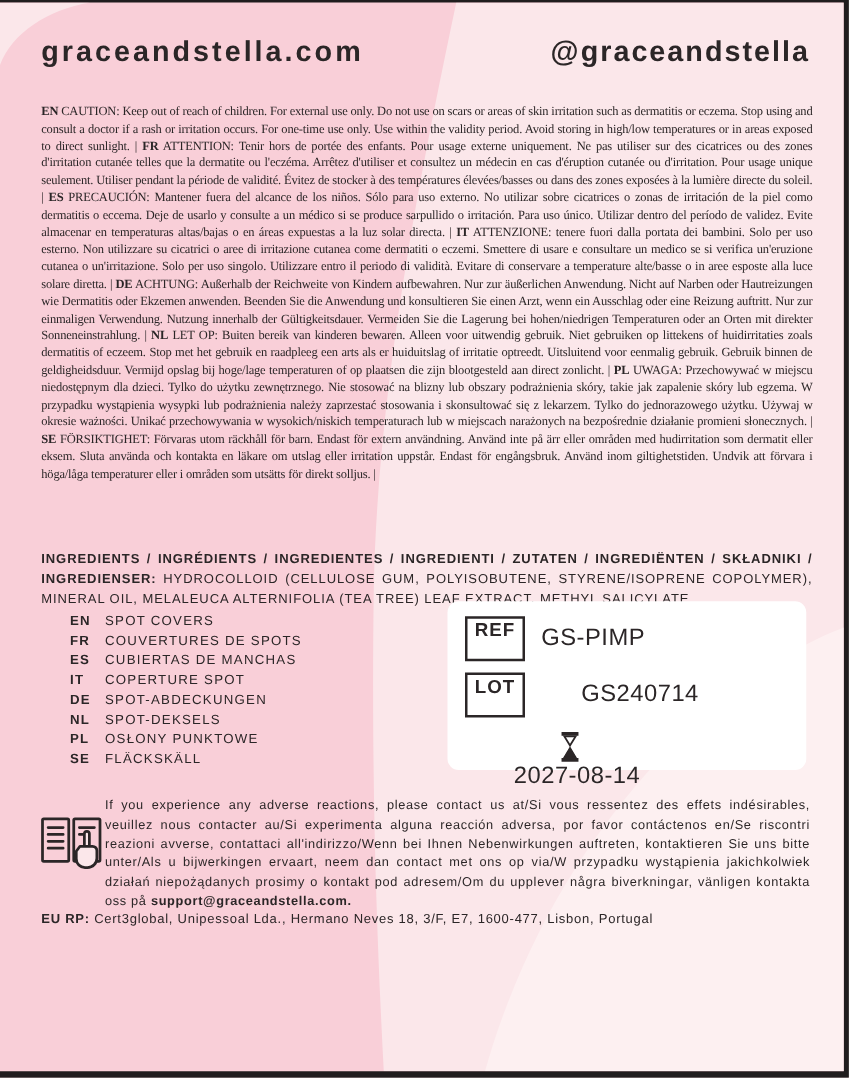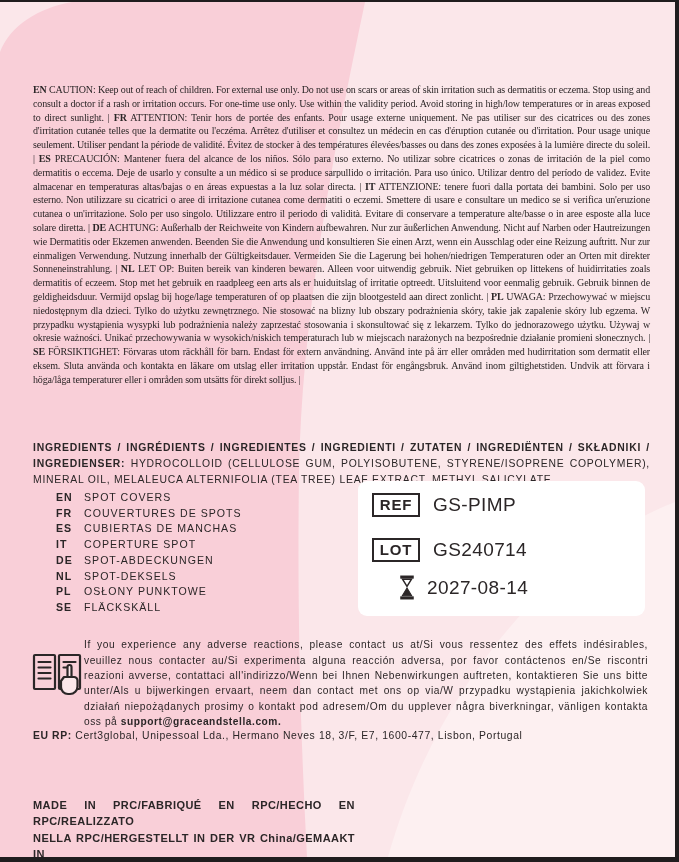--- a/index.html
+++ b/index.html
@@ -24,21 +24,21 @@
   .ingredients{left:33px;top:428px;width:617px;font-size:10.4px;line-height:16px;
                text-align:justify;letter-spacing:0.75px;}
   
   .prodlist{left:56px;top:488px;width:300px;font-size:10.6px;letter-spacing:1px;}
   .prow{display:flex;line-height:15.7px;}
   .pcode{font-weight:bold;width:28px;flex:0 0 28px;}
   
   .infobox{left:358px;top:479px;width:287px;height:135px;background:var(--box-bg);border-radius:9px;}
   .ibrow{position:absolute;left:14px;display:flex;align-items:center;}
   .tagbox{display:inline-block;border:2.2px solid var(--text);font-weight:bold;font-size:15px;
-          letter-spacing:0.8px;padding:1px 0 0 0;width:44px;text-align:center;height:19px;}
+          letter-spacing:0.8px;padding:1px 0 12px 0;width:44px;text-align:center;height:19px;}
   .ibval{font-size:19px;letter-spacing:0.4px;margin-left:13px;}
   .row-date{left:41px;}
   .row-date .ibval{margin-left:12px;}
   
   .leaflet-ico{left:31px;top:649px;width:52px;height:50px;}
   .adverse{left:84px;top:625px;width:564px;font-size:10.2px;line-height:15.4px;
            text-align:justify;letter-spacing:0.55px;}
   
   .manu{left:33px;top:726px;width:617px;font-size:10.4px;line-height:15.6px;letter-spacing:0.6px;}
   .manu p{margin:0;text-align:justify;}
@@ -53,20 +53,24 @@
 
 <div class="page">
   <div class="labelface">
 
     <svg class="bgsvg" viewBox="0 0 675 855" preserveAspectRatio="none">
       <path d="M365,0 C340,120 302,300 299,470 C297,620 301,740 307,855 L675,855 L675,0 Z" fill="var(--bg-light)"></path>
       <path d="M675,500 C570,540 440,670 388,855 L675,855 Z" fill="var(--bg-lighter)"></path>
       <path d="M0,0 L72,0 C38,6 10,24 0,50 Z" fill="var(--bg-light)"></path>
     </svg>
 
+    <div class="abs hdr">
+      <span class="brand">graceandstella.com</span>
+      <span class="handle">@graceandstella</span>
+    </div>
 
     <p class="abs caution"><span class="b">EN</span><span> CAUTION: Keep out of reach of children. For external use only. Do not use on scars or areas of skin irritation such as dermatitis or eczema. Stop using and consult a doctor if a rash or irritation occurs. For one-time use only. Use within the validity period. Avoid storing in high/low temperatures or in areas exposed to direct sunlight. | </span><span class="b">FR</span><span> ATTENTION: Tenir hors de portée des enfants. Pour usage externe uniquement. Ne pas utiliser sur des cicatrices ou des zones d'irritation cutanée telles que la dermatite ou l'eczéma. Arrêtez d'utiliser et consultez un médecin en cas d'éruption cutanée ou d'irritation. Pour usage unique seulement. Utiliser pendant la période de validité. Évitez de stocker à des températures élevées/basses ou dans des zones exposées à la lumière directe du soleil. | </span><span class="b">ES</span><span> PRECAUCIÓN: Mantener fuera del alcance de los niños. Sólo para uso externo. No utilizar sobre cicatrices o zonas de irritación de la piel como dermatitis o eccema. Deje de usarlo y consulte a un médico si se produce sarpullido o irritación. Para uso único. Utilizar dentro del período de validez. Evite almacenar en temperaturas altas/bajas o en áreas expuestas a la luz solar directa. | </span><span class="b">IT</span><span> ATTENZIONE: tenere fuori dalla portata dei bambini. Solo per uso esterno. Non utilizzare su cicatrici o aree di irritazione cutanea come dermatiti o eczemi. Smettere di usare e consultare un medico se si verifica un'eruzione cutanea o un'irritazione. Solo per uso singolo. Utilizzare entro il periodo di validità. Evitare di conservare a temperature alte/basse o in aree esposte alla luce solare diretta. | </span><span class="b">DE</span><span> ACHTUNG: Außerhalb der Reichweite von Kindern aufbewahren. Nur zur äußerlichen Anwendung. Nicht auf Narben oder Hautreizungen wie Dermatitis oder Ekzemen anwenden. Beenden Sie die Anwendung und konsultieren Sie einen Arzt, wenn ein Ausschlag oder eine Reizung auftritt. Nur zur einmaligen Verwendung. Nutzung innerhalb der Gültigkeitsdauer. Vermeiden Sie die Lagerung bei hohen/niedrigen Temperaturen oder an Orten mit direkter Sonneneinstrahlung. | </span><span class="b">NL</span><span> LET OP: Buiten bereik van kinderen bewaren. Alleen voor uitwendig gebruik. Niet gebruiken op littekens of huidirritaties zoals dermatitis of eczeem. Stop met het gebruik en raadpleeg een arts als er huiduitslag of irritatie optreedt. Uitsluitend voor eenmalig gebruik. Gebruik binnen de geldigheidsduur. Vermijd opslag bij hoge/lage temperaturen of op plaatsen die zijn blootgesteld aan direct zonlicht. | </span><span class="b">PL</span><span> UWAGA: Przechowywać w miejscu niedostępnym dla dzieci. Tylko do użytku zewnętrznego. Nie stosować na blizny lub obszary podrażnienia skóry, takie jak zapalenie skóry lub egzema. W przypadku wystąpienia wysypki lub podrażnienia należy zaprzestać stosowania i skonsultować się z lekarzem. Tylko do jednorazowego użytku. Używaj w okresie ważności. Unikać przechowywania w wysokich/niskich temperaturach lub w miejscach narażonych na bezpośrednie działanie promieni słonecznych. | </span><span class="b">SE</span><span> FÖRSIKTIGHET: Förvaras utom räckhåll för barn. Endast för extern användning. Använd inte på ärr eller områden med hudirritation som dermatit eller eksem. Sluta använda och kontakta en läkare om utslag eller irritation uppstår. Endast för engångsbruk. Använd inom giltighetstiden. Undvik att förvara i höga/låga temperaturer eller i områden som utsätts för direkt solljus. |</span></p>
 
     <p class="abs ingredients">
       <span class="b">INGREDIENTS / INGRÉDIENTS / INGREDIENTES / INGREDIENTI / ZUTATEN / INGREDIËNTEN / SKŁADNIKI / INGREDIENSER:</span><span> HYDROCOLLOID (CELLULOSE GUM, POLYISOBUTENE, STYRENE/ISOPRENE COPOLYMER), MINERAL OIL, MELALEUCA ALTERNIFOLIA (TEA TREE) LEAF EXTRACT, METHYL SALICYLATE</span>
     </p>
 
     <div class="abs prodlist">
         <div class="prow">
           <span class="pcode">EN</span>
@@ -100,25 +104,25 @@
           <span class="pcode">SE</span>
           <span class="pname">FLÄCKSKÄLL</span>
         </div>
       </div>
 
     <div class="abs infobox">
       <div class="ibrow" style="top:12px;">
         <span class="tagbox">REF</span>
         <span class="ibval">GS-PIMP</span>
       </div>
-      <div class="ibrow" style="top:57px;">
+      <div class="ibrow" style="top:57px;gap:32px;">
         <span class="tagbox">LOT</span>
         <span class="ibval">GS240714</span>
       </div>
-      <div class="ibrow row-date" style="top:94px;">
+      <div class="ibrow row-date" style="top:104px;flex-direction:column;">
         <svg width="16" height="25" viewBox="0 0 15 24">
           <path d="M1,2 h13" stroke="var(--text)" stroke-width="3" fill="none"></path>
           <path d="M1,22 h13" stroke="var(--text)" stroke-width="3" fill="none"></path>
           <path d="M3.2,4 L11.8,4 L7.5,11 Z" fill="none" stroke="var(--text)" stroke-width="1.4"></path>
           <path d="M7.5,12.5 L3,20 L12,20 Z" fill="var(--text)" stroke="var(--text)" stroke-width="1"></path>
         </svg>
         <span class="ibval">2027-08-14</span>
       </div>
     </div>
 
@@ -134,19 +138,15 @@
     <p class="abs adverse">
       <span>If you experience any adverse reactions, please contact us at/Si vous ressentez des effets indésirables, veuillez nous contacter au/Si experimenta alguna reacción adversa, por favor contáctenos en/Se riscontri reazioni avverse, contattaci all'indirizzo/Wenn bei Ihnen Nebenwirkungen auftreten, kontaktieren Sie uns bitte unter/Als u bijwerkingen ervaart, neem dan contact met ons op via/W przypadku wystąpienia jakichkolwiek działań niepożądanych prosimy o kontakt pod adresem/Om du upplever några biverkningar, vänligen kontakta oss på </span><span class="b">support@graceandstella.com.</span>
     </p>
 
     <div class="abs manu">
       <p>
         <span class="b">EU RP:</span><span> Cert3global, Unipessoal Lda., Hermano Neves 18, 3/F, E7, 1600-477, Lisbon, Portugal</span>
       </p>
     </div>
 
-    <div class="abs madein">
-        <div>MADE IN PRC/FABRIQUÉ EN RPC/HECHO EN RPC/REALIZZATO</div>
-        <div>NELLA RPC/HERGESTELLT IN DER VR China/GEMAAKT IN</div>
-      </div>
 
   </div>
 </div>
 
 </body></html>

